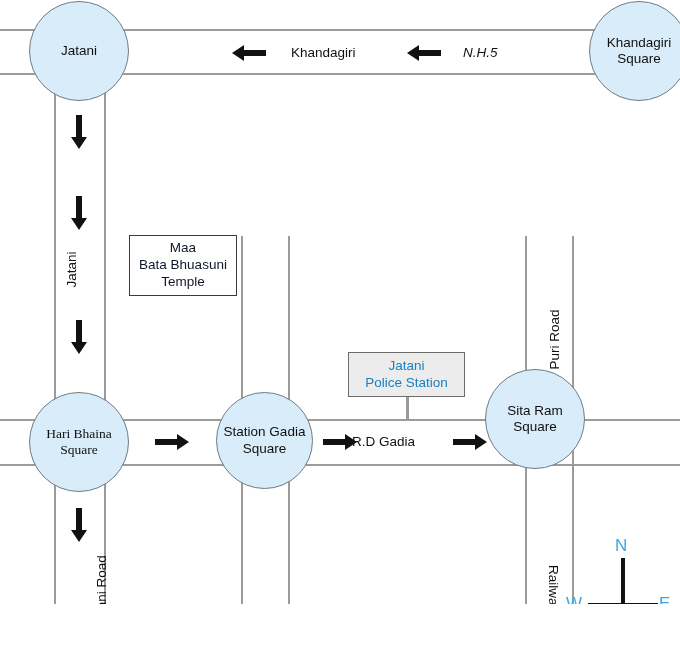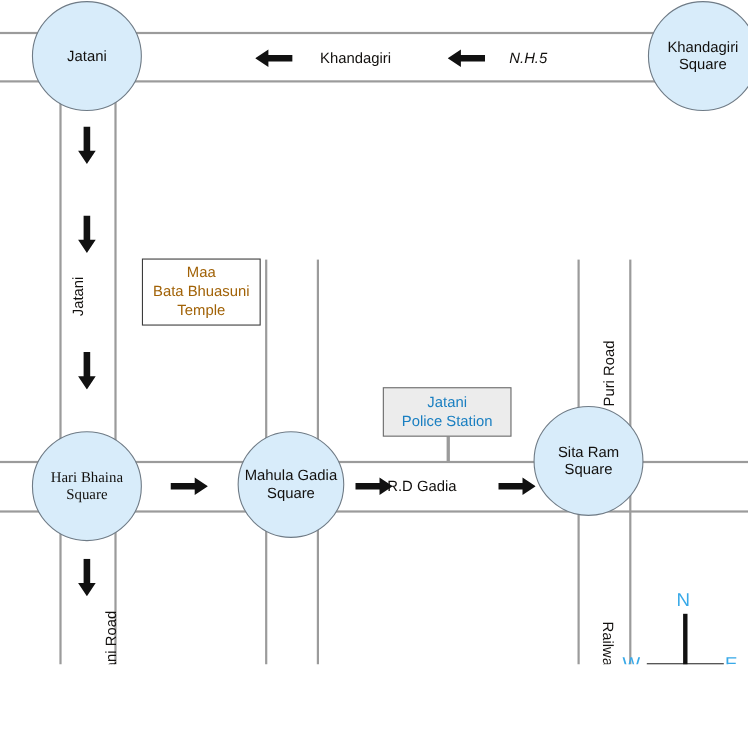--- a/index.html
+++ b/index.html
@@ -59,21 +59,21 @@
     justify-content: center;
     text-align: center;
     font-size: 13.5px;
     line-height: 1.25;
     white-space: pre-line;
     z-index: 7;
   }
   .box-temple {
     background: #ffffff;
     border: 1.3px solid #3c3c3c;
-    color: #a16207;
+    color: #0f172a;
   }
   .box-police {
     background: #ececec;
     border: 1.3px solid #6b6b6b;
     color: #1a7fc1;
   }
   
   .road-text {
     position: absolute;
     font-size: 13.5px;
@@ -134,21 +134,21 @@
   <div class="connector-v" style="left:406px; top:396px; height:24px;"></div>
 
   <div class="junction" style="left:29px; top:1px; width:100px; height:100px;">Jatani</div>
 
   <div class="junction" style="left:589px; top:1px; width:100px; height:100px;">Khandagiri
 Square</div>
 
   <div class="junction" style="left:29px; top:392px; width:100px; height:100px;font-family:Liberation Serif, serif;">Hari Bhaina
 Square</div>
 
-  <div class="junction" style="left:216px; top:392px; width:97px; height:97px;">Mahula Gadia
+  <div class="junction" style="left:216px; top:392px; width:97px; height:97px;">Station Gadia
 Square</div>
 
   <div class="junction" style="left:485px; top:369px; width:100px; height:100px;">Sita Ram
 Square</div>
 
   <div class="label-box box-temple" style="left:129px; top:235px; width:108px; height:61px;">Maa
 Bata Bhuasuni
 Temple</div>
 
   <div class="label-box box-police" style="left:348px; top:352px; width:117px; height:45px;">Jatani

